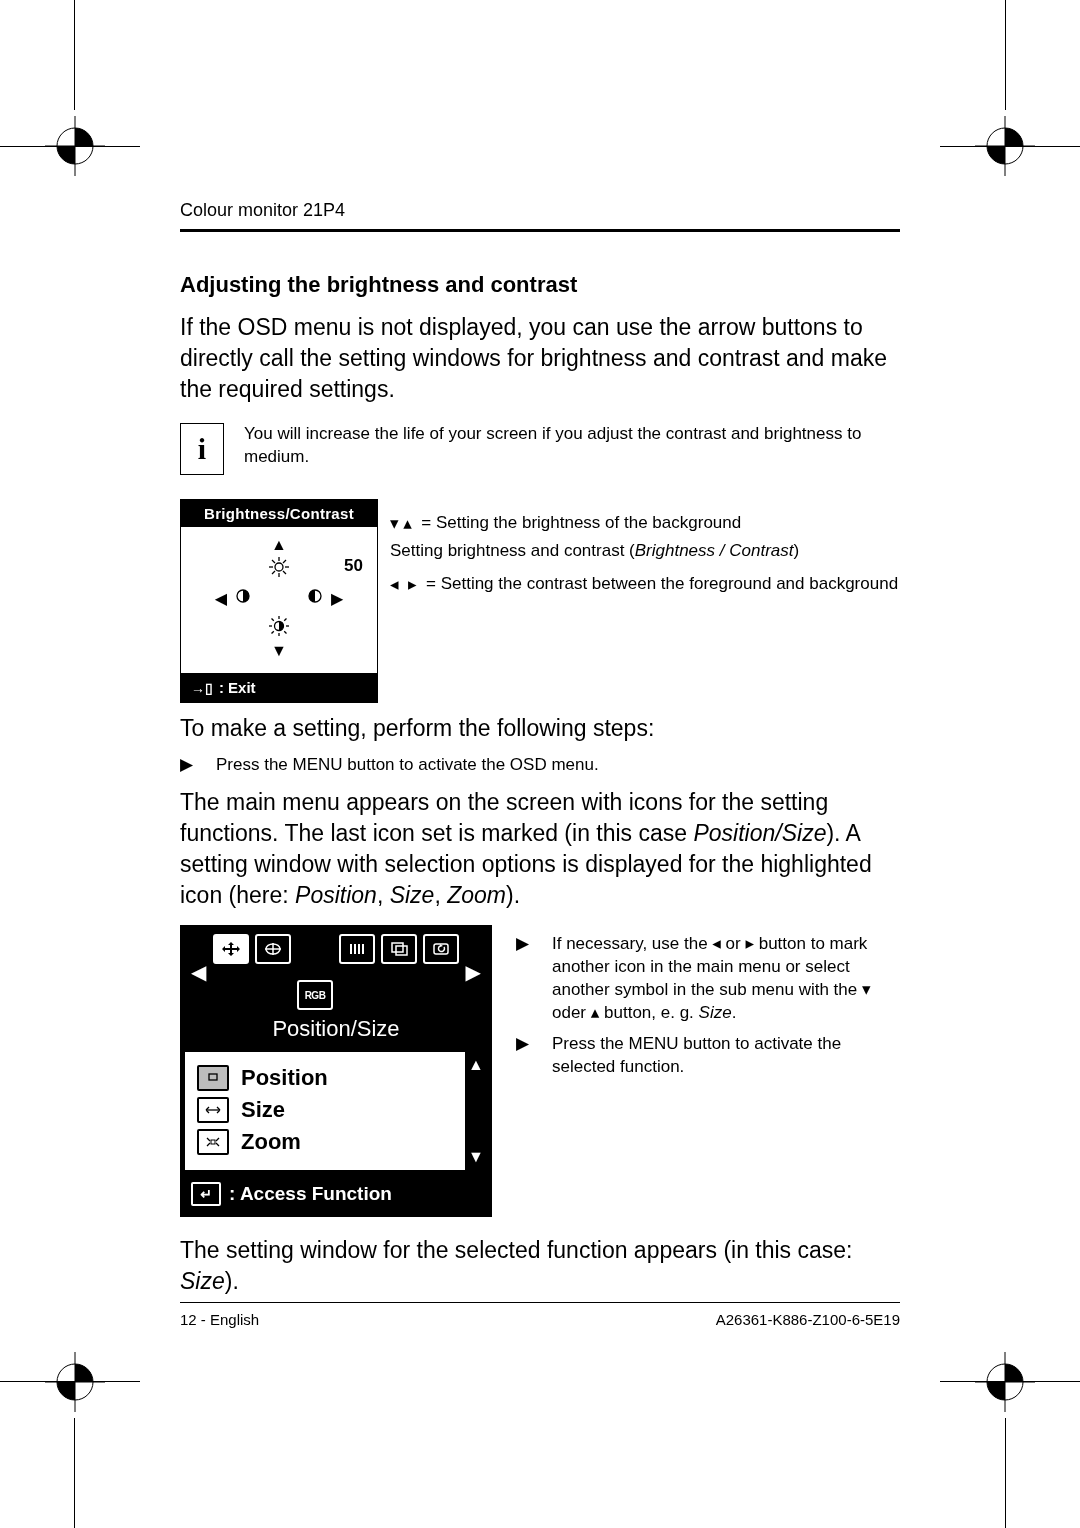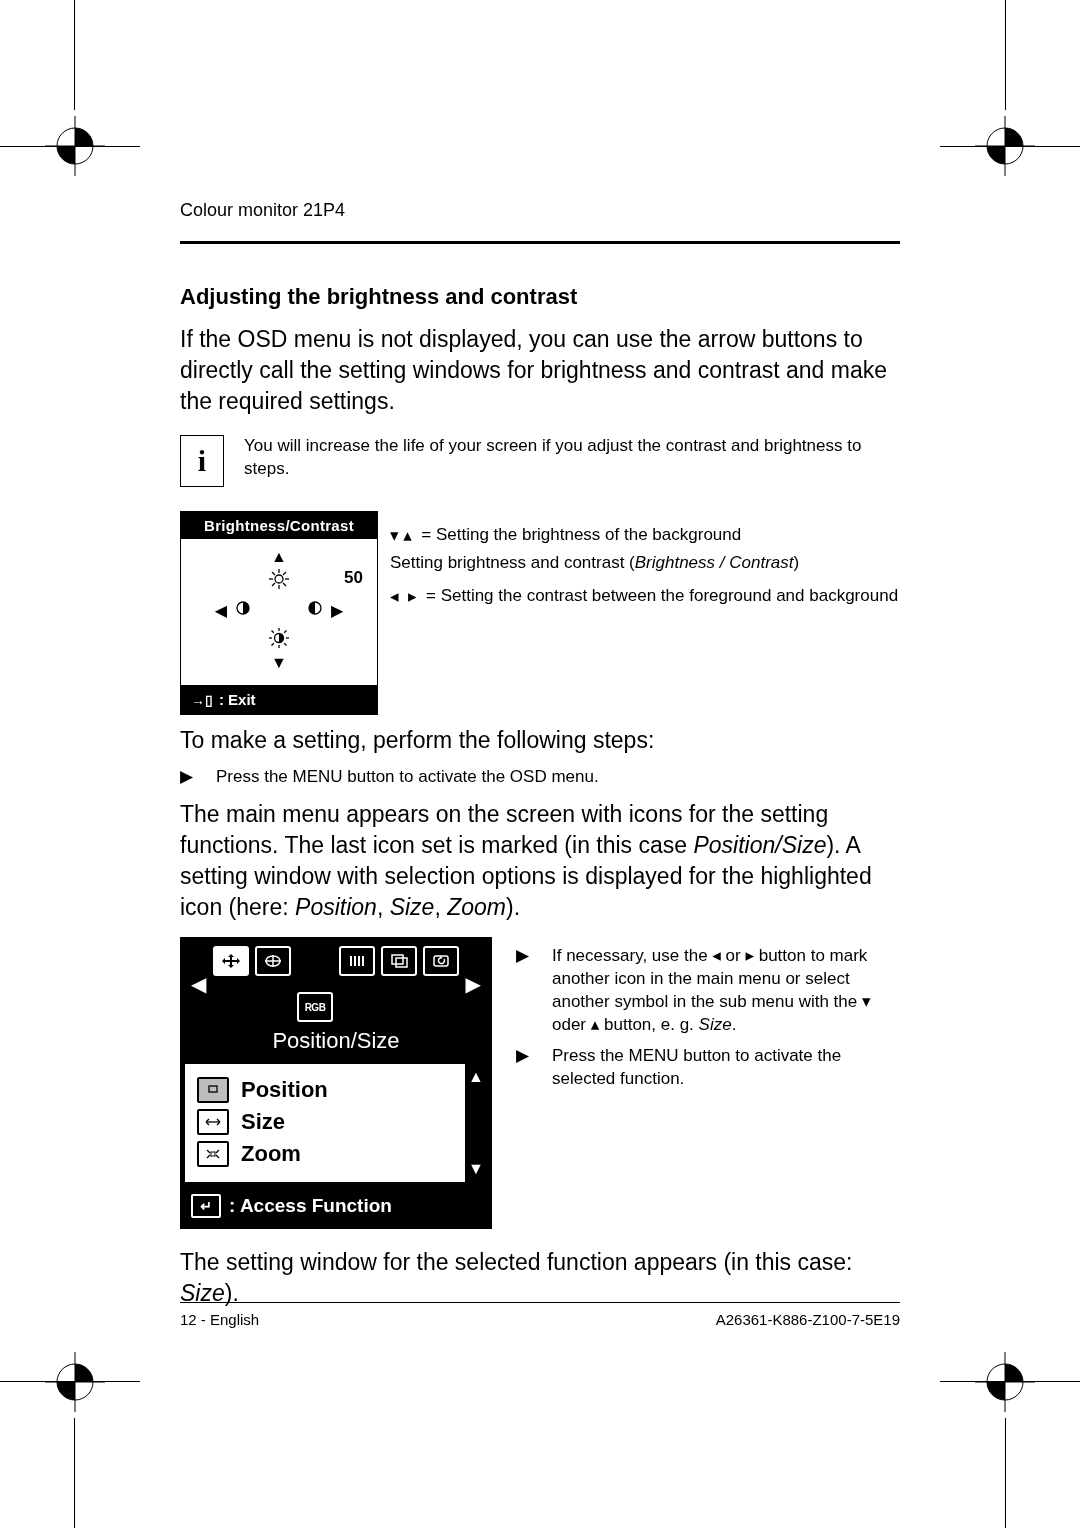--- a/index.html
+++ b/index.html
@@ -8,21 +8,21 @@
   .reg { position:absolute; width:60px; height:60px; }
   .reg svg { width:60px; height:60px; display:block; }
   .reg-tl { top:116px; left:45px; }
   .reg-tr { top:116px; right:45px; }
   .reg-bl { bottom:116px; left:45px; }
   .reg-br { bottom:116px; right:45px; }
   .crop-line-h { position:absolute; height:1px; background:#000; }
   .crop-line-v { position:absolute; width:1px; background:#000; }
 
   .page { position:absolute; top:200px; left:180px; right:180px; bottom:200px; }
-  .running-head { font-size:18px; padding-bottom:20px; border-bottom:3px solid #000; margin-bottom:40px; }
+  .running-head { font-size:18px; padding-bottom:8px; border-bottom:3px solid #000; margin-bottom:40px; }
   .h1 { font-size:22px; font-weight:bold; margin:30px 0 14px 0; }
   .h2 { font-size:20px; font-weight:bold; margin:30px 0 14px 0; }
   p, .para { font-size:23px; line-height:1.35; margin:10px 0; }
 
   .info-row { display:flex; align-items:flex-start; gap:20px; margin:18px 0 24px 0; }
   .info-icon { width:42px; height:50px; border:1px solid #000; display:flex; align-items:center; justify-content:center; font-family: Georgia, 'Times New Roman', serif; font-size:30px; font-weight:bold; flex:0 0 auto; }
   .info-text { font-size:17px; line-height:1.35; }
 
   .bc-row { display:flex; align-items:flex-start; gap:12px; }
   .bc-caption { font-size:17px; line-height:1.6; }
@@ -123,21 +123,21 @@
   <div class="crop-line-v" style="right:74px; bottom:0; height:110px;"></div>
 
   <div class="page">
     <div class="running-head">Colour monitor 21P4</div>
 
     <div class="h1">Adjusting the brightness and contrast</div>
     <p>If the OSD menu is not displayed, you can use the arrow buttons to directly call the setting windows for brightness and contrast and make the required settings.</p>
 
     <div class="info-row">
       <div class="info-icon">i</div>
-      <div class="info-text">You will increase the life of your screen if you adjust the contrast and brightness to steps.</div>
+      <div class="info-text">You will increase the life of your screen if you adjust the contrast and brightness to medium.</div>
     </div>
 
     <div class="bc-row">
 
       <div class="bc-panel">
         <div class="bc-title">Brightness/Contrast</div>
         <div class="bc-body">
           <div class="bc-center bc-arrow">▲</div>
           <div class="bc-center" style="padding:2px 0;">
             <span class="icon-sun">
@@ -320,16 +320,16 @@
         </div>
       </div>
     </div>
 
     <p style="margin-top:18px;">
       <span>The setting window for the selected function appears (in this case: </span><span class="italic">Size</span><span>).</span>
     </p>
 
     <div class="footer">
       <span>12 - English</span>
-      <span>A26361-K886-Z100-7-5E19</span>
+      <span>A26361-K886-Z100-6-5E19</span>
     </div>
   </div>
 </div>
 
 </body></html>

